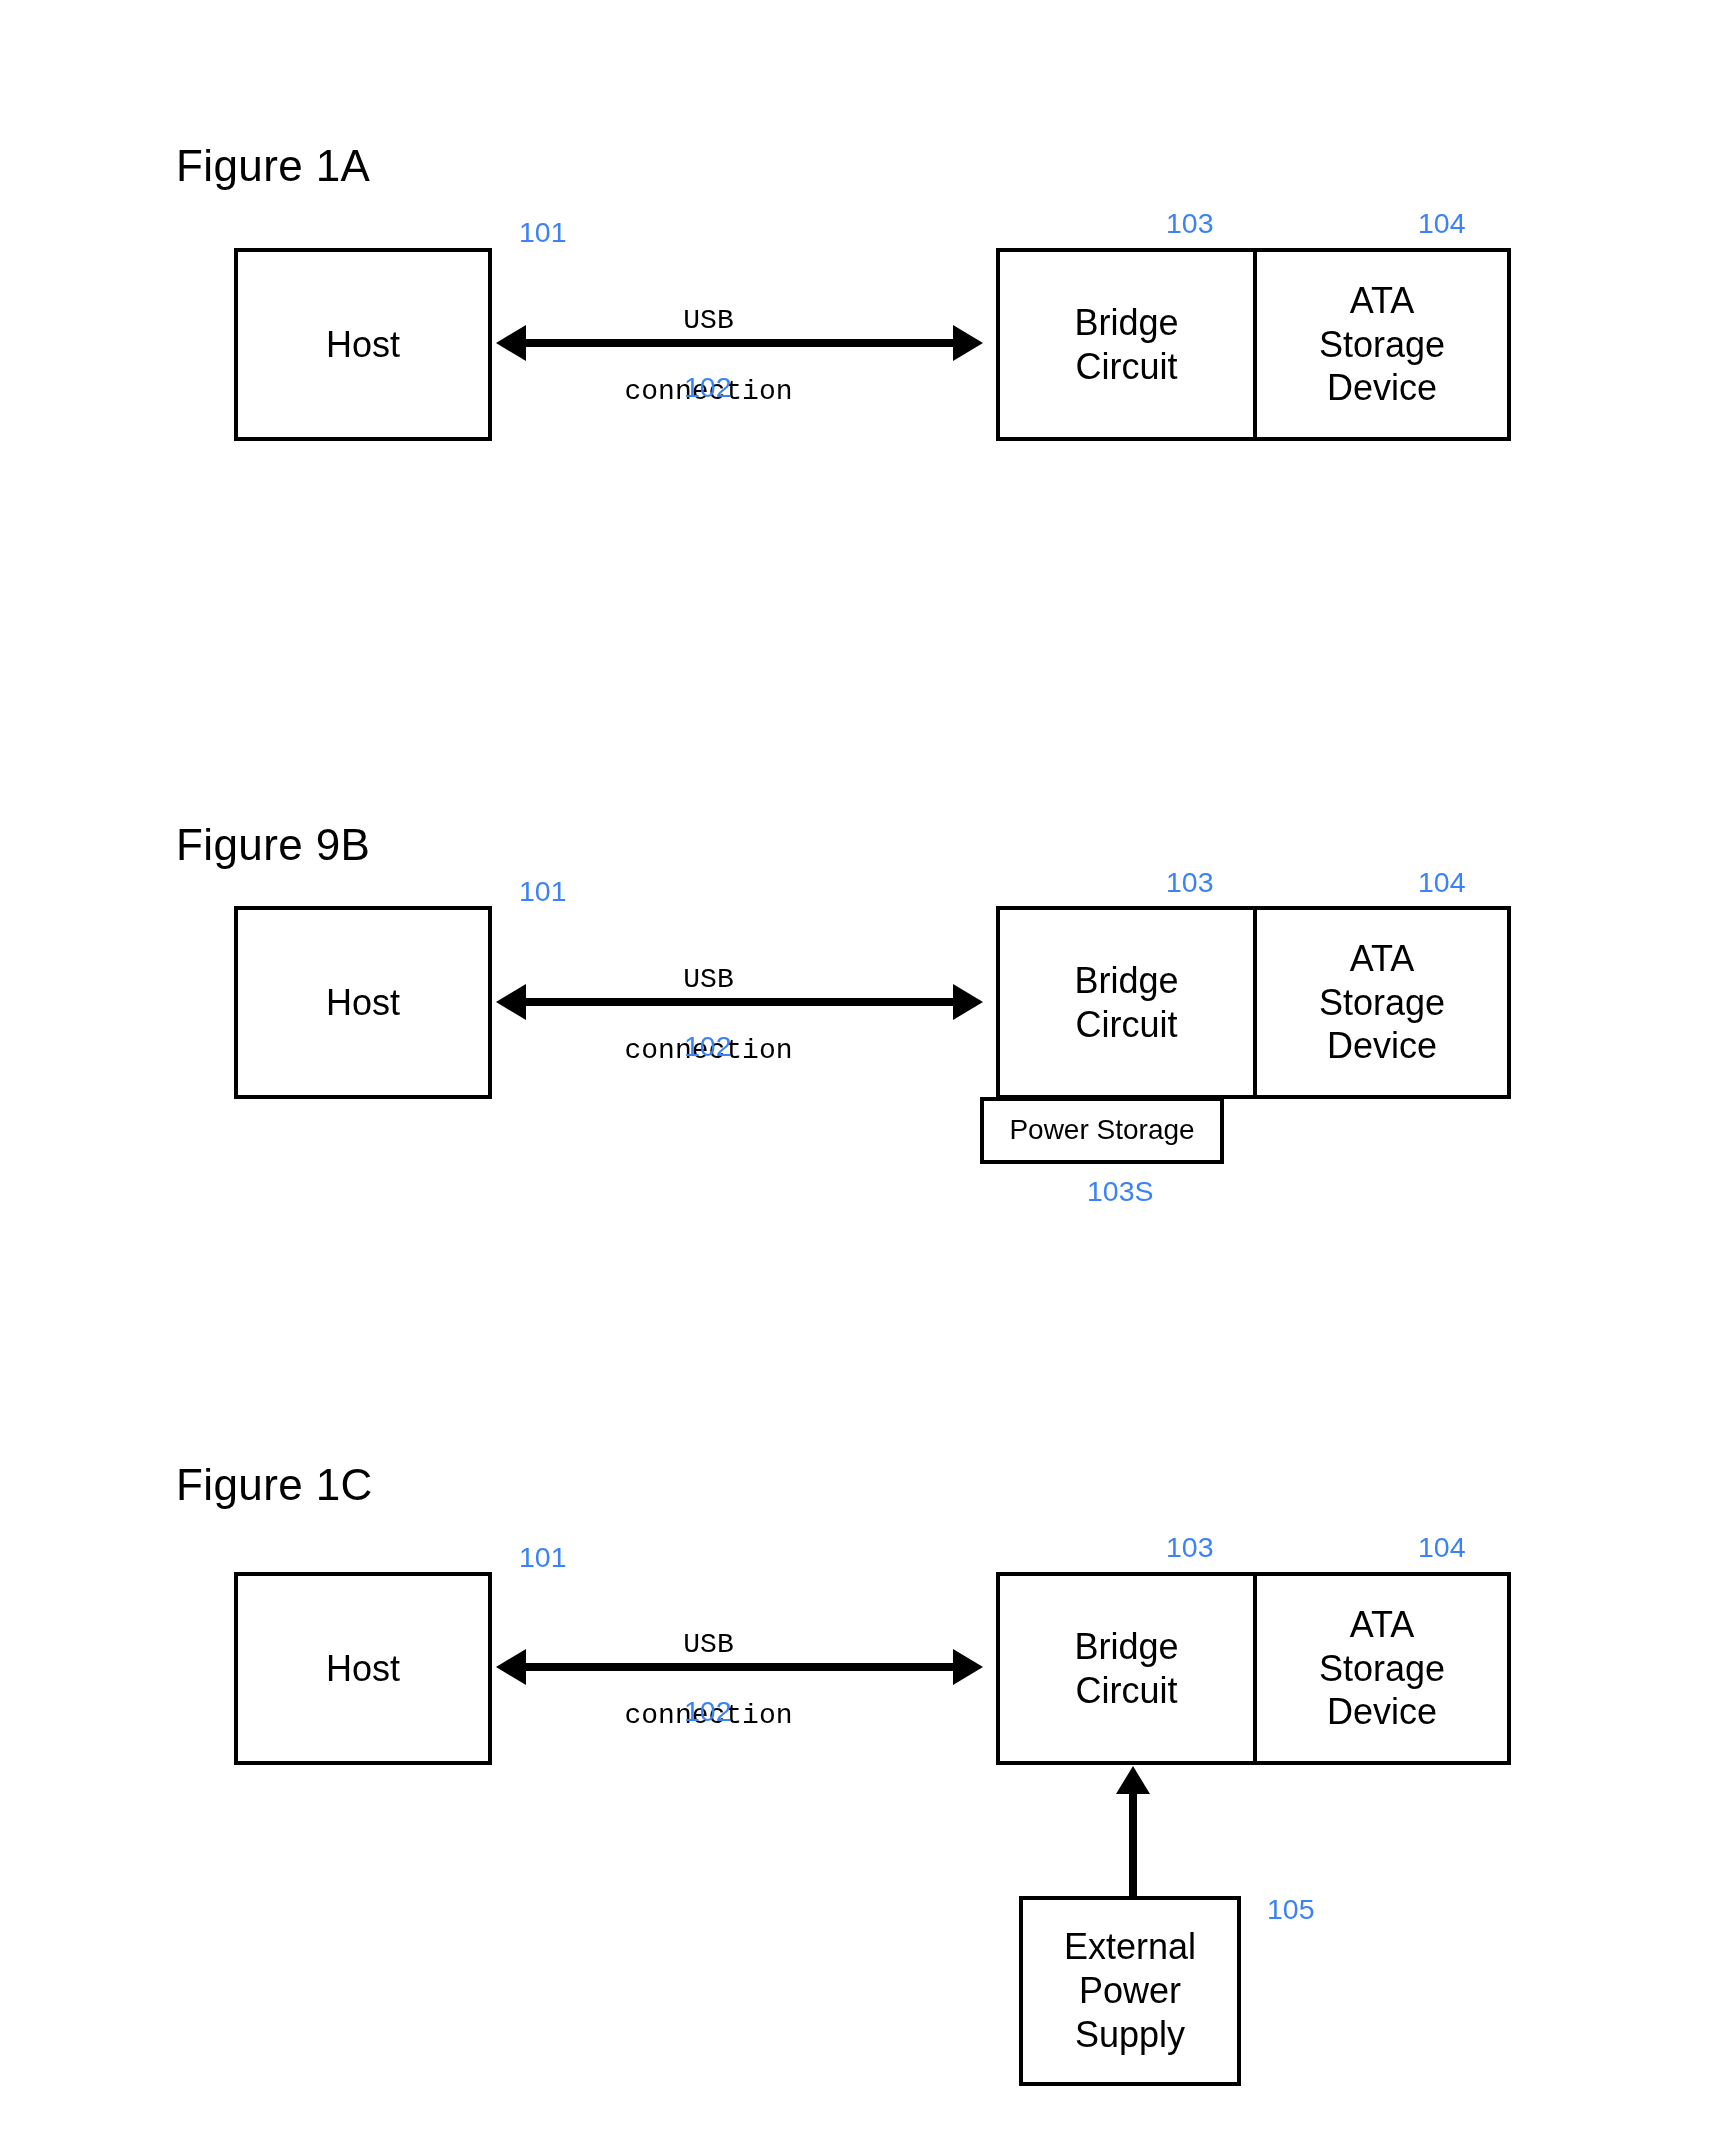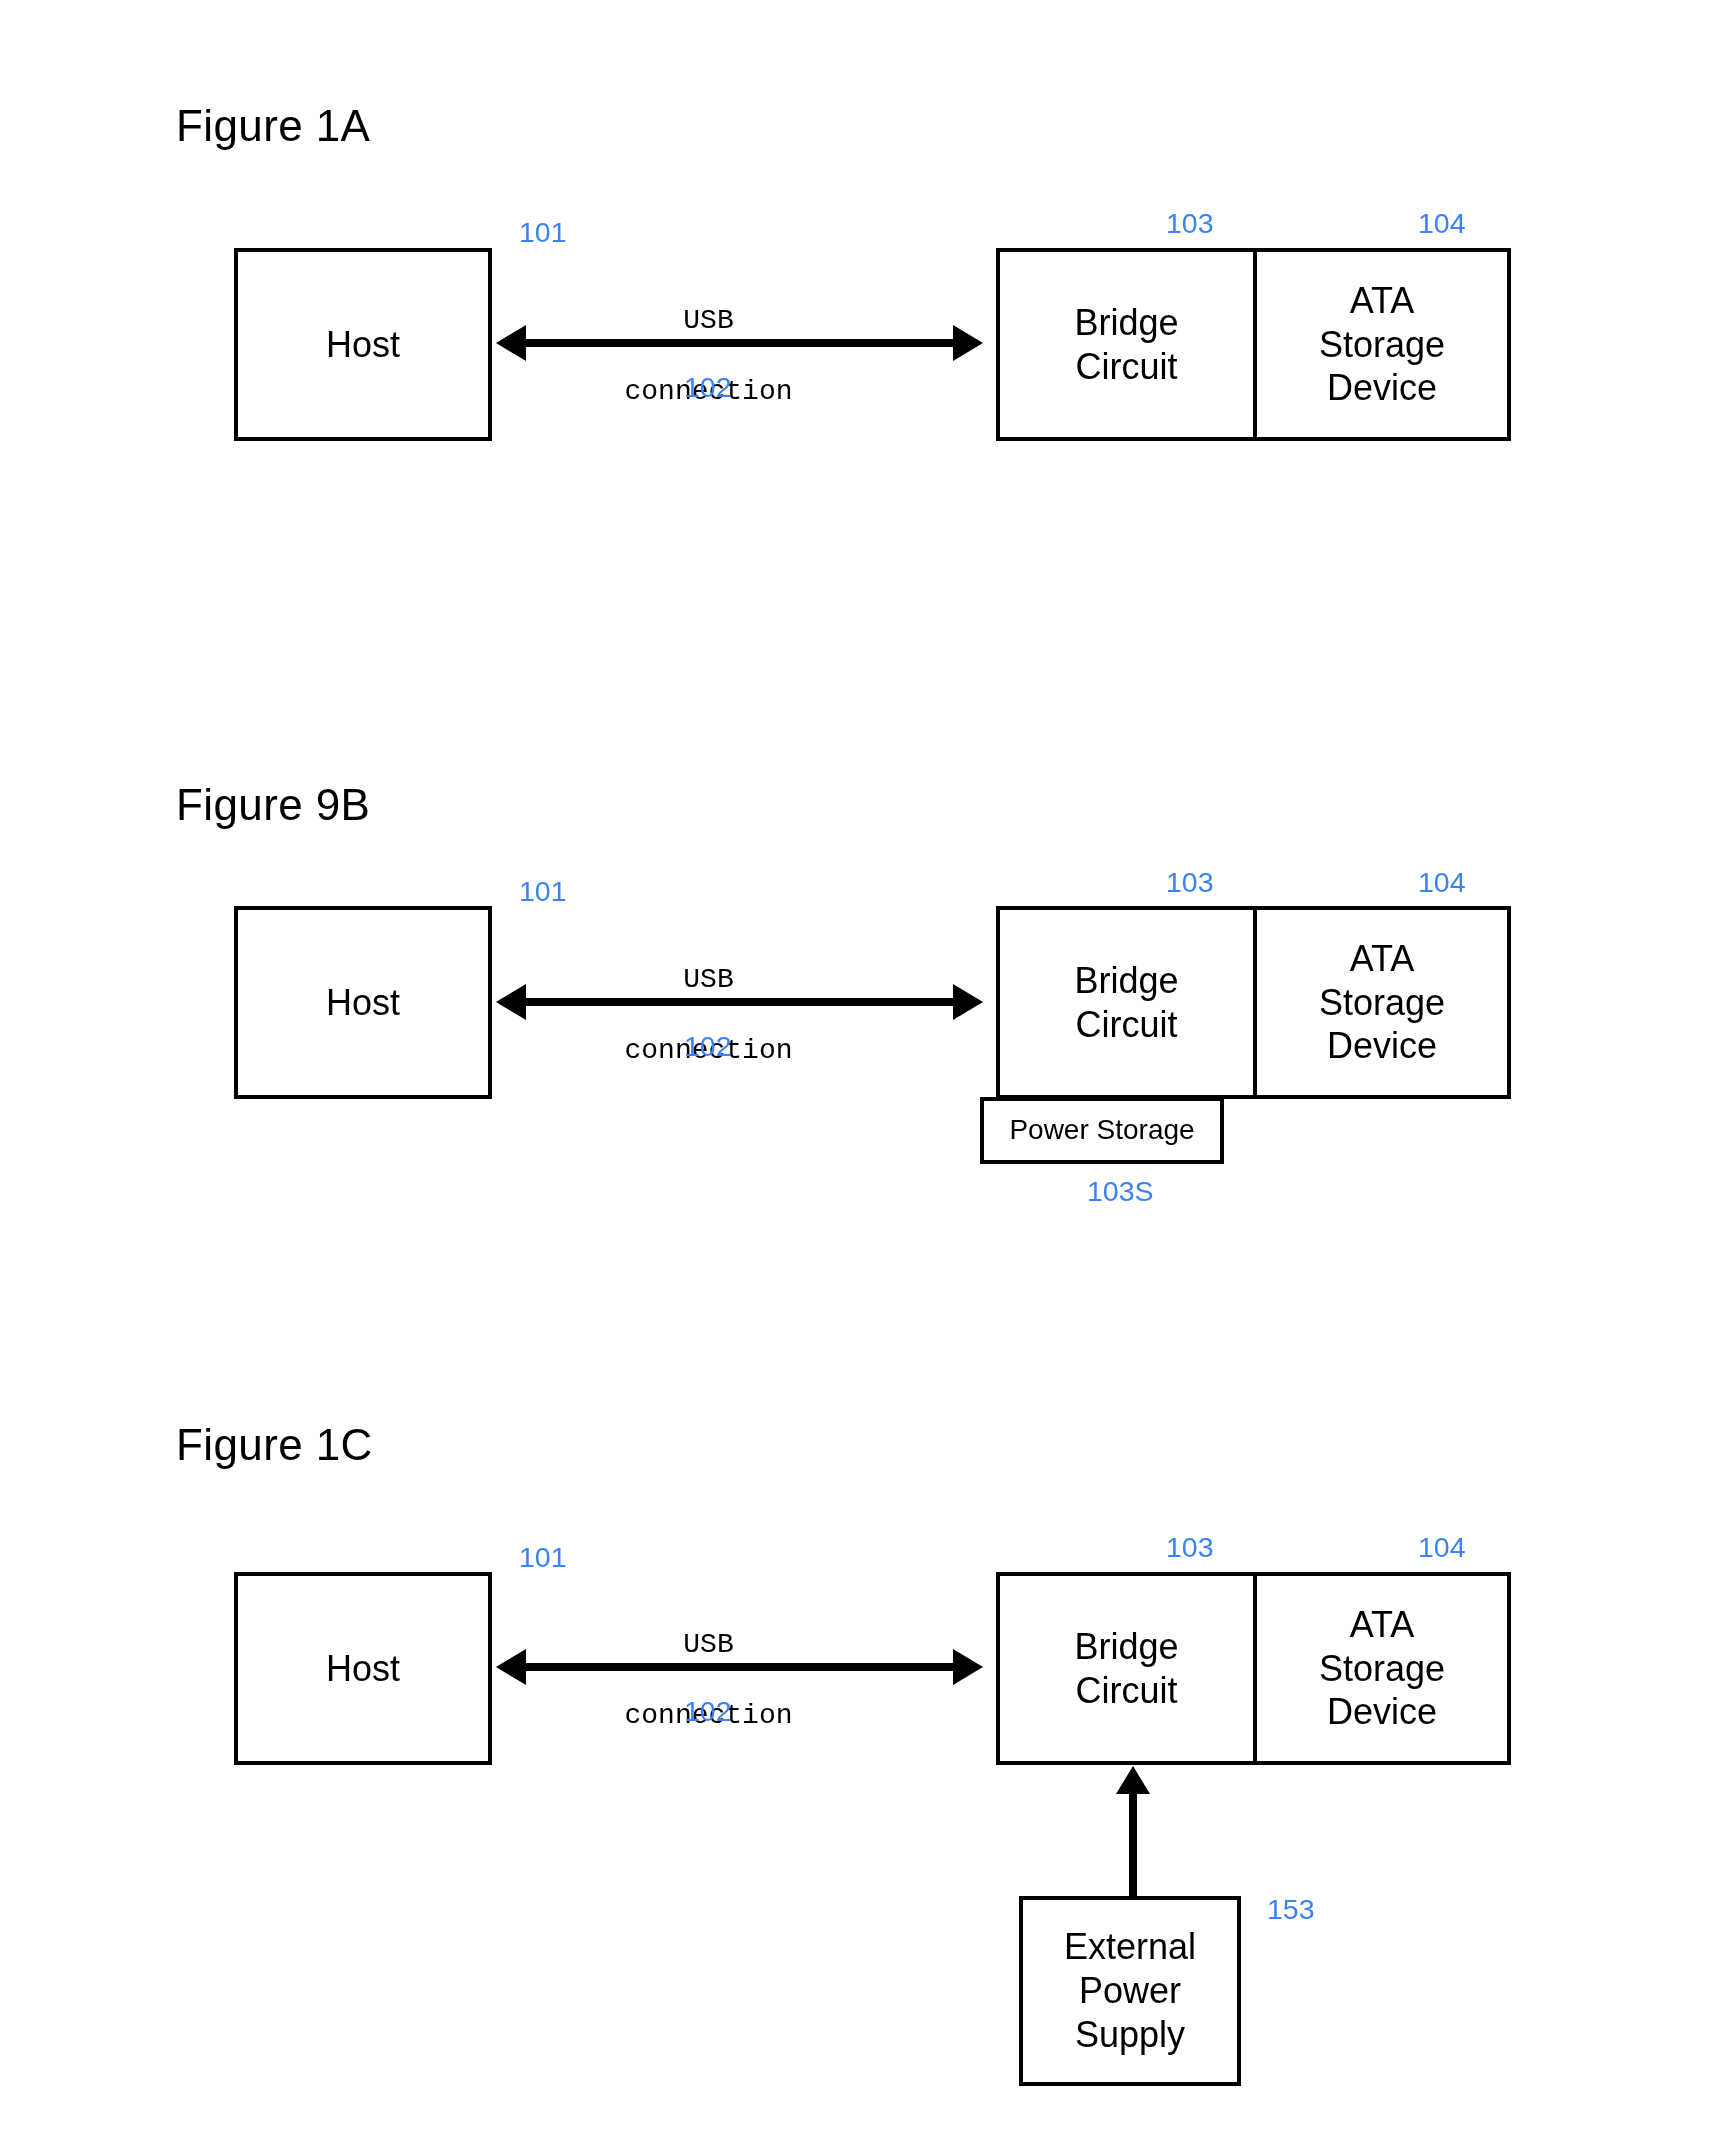--- a/index.html
+++ b/index.html
@@ -16,20 +16,21 @@
     overflow: hidden;
   }
 
   .fig-title {
     position: absolute;
     font-size: 44px;
     font-weight: 400;
     letter-spacing: 0.4px;
     white-space: nowrap;
     color: #000;
+    margin-top: 40px;
   }
 
   .box {
     position: absolute;
     border: 4.2px solid #000;
     background: #fff;
     box-sizing: border-box;
     display: flex;
     align-items: center;
     justify-content: center;
@@ -201,14 +202,14 @@
 </div>
 <div class="ref-num" style="left:1418px; top:1531px;">104</div>
 
 <div class="arrow-v" style="left:1129px; top:1791px; height:107px;"></div>
 
 <div class="box" style="left:1019px; top:1896px; width:222px; height:190px;text-align:center;">
   <span class="box-label">External
 Power
 Supply</span>
 </div>
-<div class="ref-num" style="left:1267px; top:1893px;">153</div>
+<div class="ref-num" style="left:1267px; top:1893px;">105</div>
 
 
 </body></html>

